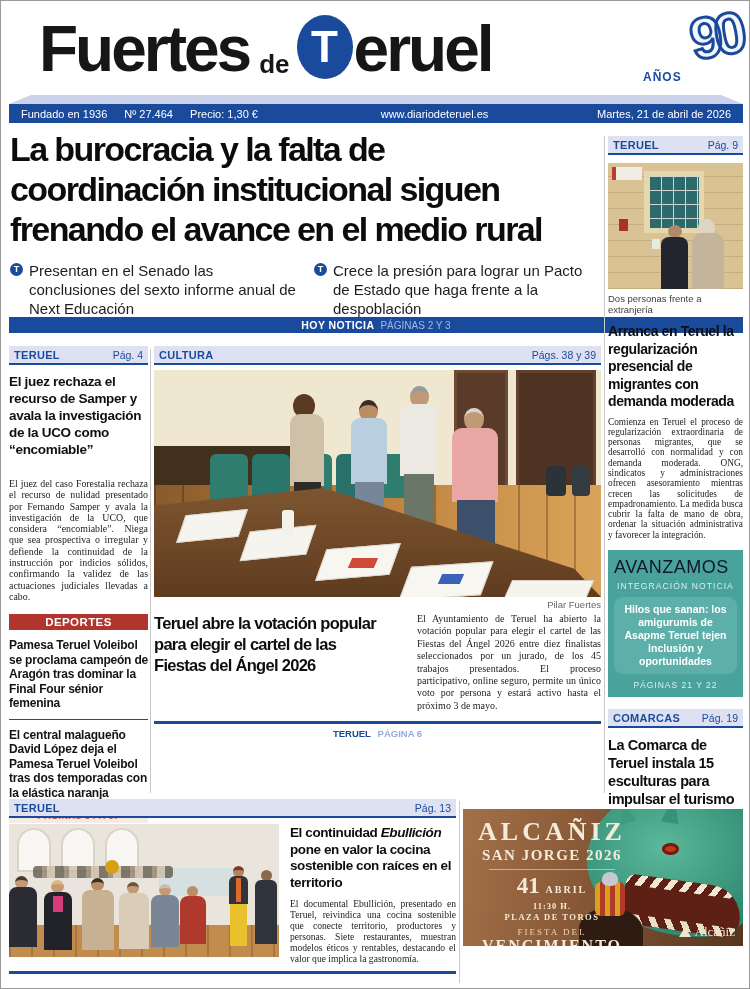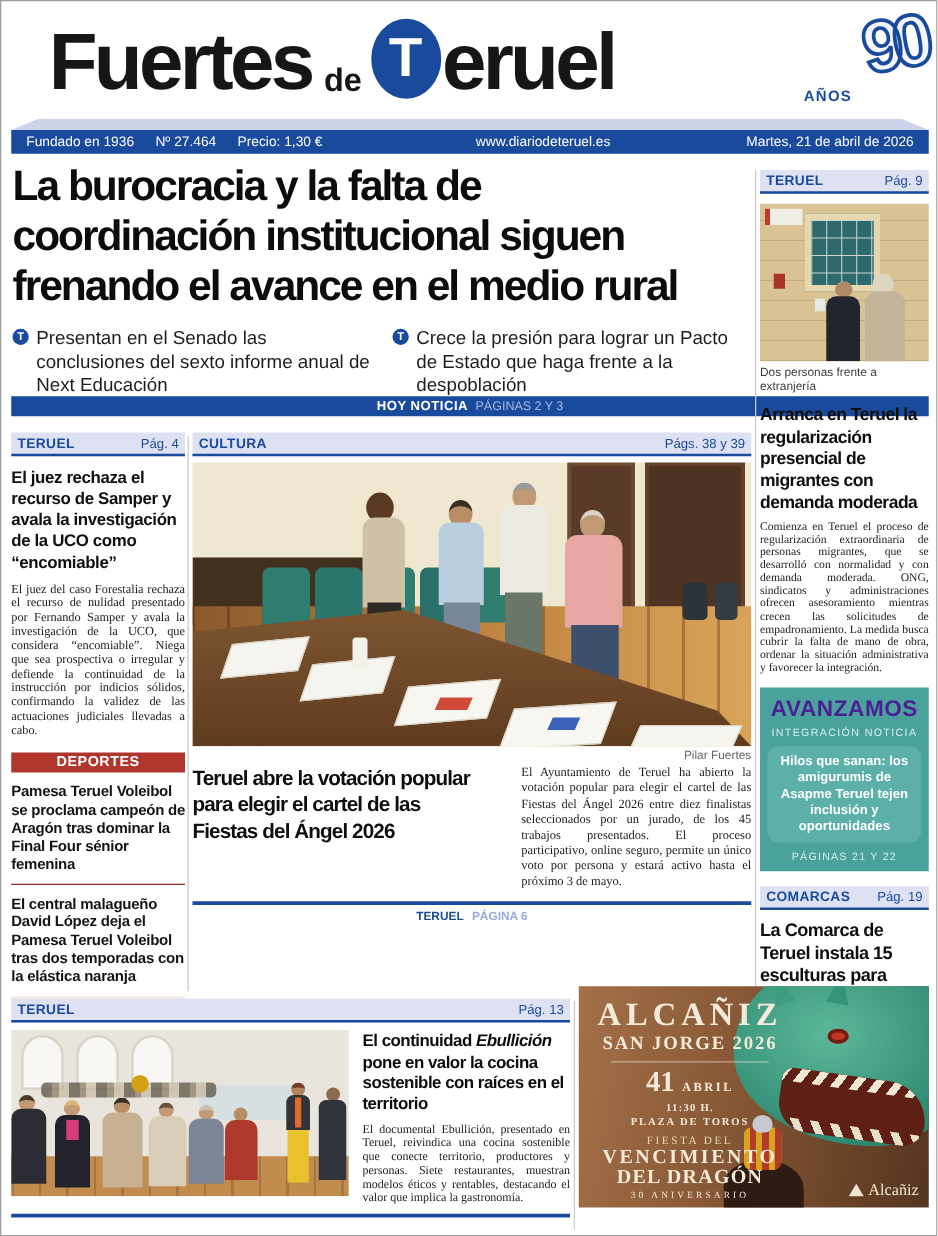--- a/index.html
+++ b/index.html
@@ -31,21 +31,21 @@
   .hoy-pages{color:#a5b8e4;font-size:10px;}
 
   
   .sec-head{background:#dde1f1;border-bottom:2.5px solid #1a4a9c;height:17px;display:flex;align-items:center;justify-content:space-between;padding:0 5px;}
   .sec-label{font-size:11px;font-weight:bold;color:#1a4a9c;letter-spacing:.3px;}
   .sec-page{font-size:10.5px;color:#1a4a9c;}
 
   
   .col-left{position:absolute;left:8px;top:345px;width:139px;}
   .col-left h2{font-size:13.5px;line-height:17px;letter-spacing:-.3px;margin-top:8px;color:#101010;}
-  .col-left .body{font-family:"Liberation Serif",serif;font-size:9.9px;line-height:11.3px;text-align:justify;margin-top:8px;color:#1c1c1c;}
+  .col-left .body{font-family:"Liberation Serif",serif;font-size:9.9px;line-height:11.3px;text-align:justify;margin-top:20px;color:#1c1c1c;}
   .dep-bar{margin-top:12px;background:#b0352c;color:#fff;font-size:11.5px;font-weight:bold;text-align:center;height:16px;line-height:16px;letter-spacing:.4px;}
   .dep-item{font-size:12px;line-height:14.5px;font-weight:bold;letter-spacing:-.2px;color:#141414;margin-top:8px;}
   .dep-div{border:none;border-top:1.5px solid #8c2b24;margin:8px 0 0;}
   .dep-pages{margin-top:9px;text-align:center;font-size:9px;font-weight:bold;color:#c2574e;letter-spacing:.5px;background:#f6e9e6;padding:2px 0;}
 
   .col-center{position:absolute;left:153px;top:345px;width:447px;}
   .photo-cultura{margin-top:5px;position:relative;height:227px;overflow:hidden;background:linear-gradient(#efe7d0 0 55%,#e7ddc2 55%);}
   .credit{text-align:right;font-size:9.5px;color:#666;margin-top:2px;}
   .cc-row{display:flex;margin-top:3px;gap:14px;}
   .cc-head{width:238px;font-size:16.5px;line-height:21px;font-weight:bold;letter-spacing:-.7px;color:#0e0e0e;}
@@ -55,40 +55,40 @@
   .banner-ref{text-align:center;margin-top:4px;font-size:9.5px;}
   .banner-ref .s{color:#1a4a9c;font-weight:bold;}
   .banner-ref .p{color:#96abd9;font-weight:bold;margin-left:4px;}
 
   .col-right{position:absolute;left:607px;top:135px;width:135px;}
   .photo-ext{margin-top:8px;height:126px;position:relative;overflow:hidden;background:#d9c395;}
   .caption{font-size:9.5px;color:#3c3c3c;margin-top:4px;}
   .col-right h2{font-size:14px;line-height:17.5px;letter-spacing:-.4px;margin-top:8px;color:#0e0e0e;}
   .col-right .body{font-family:"Liberation Serif",serif;font-size:9.3px;line-height:10.3px;text-align:justify;margin-top:6px;color:#1c1c1c;}
   .avz{margin-top:10px;background:#4aa29c;padding:7px 6px;}
-  .avz-title{color:#4c1d95;font-weight:bold;font-size:18px;text-align:center;letter-spacing:.5px;}
+  .avz-title{color:#0f172a;font-weight:normal;font-size:18px;text-align:left;letter-spacing:.5px;}
   .avz-sub{color:#d9efec;font-size:8.5px;text-align:center;letter-spacing:1.1px;margin-top:3px;}
   .avz-box{margin-top:6px;background:#5cb0a9;border-radius:9px;padding:6px 5px;color:#fff;font-weight:bold;font-size:10.5px;line-height:13px;text-align:center;}
   .avz-pages{color:#d9efec;font-size:8.5px;text-align:center;letter-spacing:1px;margin-top:6px;}
   .comarcas-wrap{margin-top:12px;}
   .comarcas-wrap h2{font-size:14.5px;line-height:18px;}
 
   
   .bottom-left{position:absolute;left:8px;top:798px;width:447px;}
   .bl-row{display:flex;margin-top:6px;}
   .photo-aud{flex:0 0 270px;width:270px;height:133px;position:relative;overflow:hidden;background:#e9e5dc;}
   .bl-text{margin-left:11px;flex:1;}
   .bl-text h2{font-size:13.5px;line-height:16.5px;letter-spacing:-.4px;margin-top:1px;color:#0e0e0e;}
   .bl-text .body{font-family:"Liberation Serif",serif;font-size:9.6px;line-height:11px;text-align:justify;margin-top:7px;color:#1c1c1c;}
   .bl-rule{height:3px;background:#1a4a9c;margin-top:7px;}
 
   .divider-v{position:absolute;width:1px;background:#c9c9c9;}
 
   
-  .ad{position:absolute;left:462px;top:788px;width:280px;height:177px;background:linear-gradient(100deg,#a37048 0%,#8a5a38 40%,#6b4428 75%,#553520 100%);overflow:hidden;font-family:"Liberation Serif",serif;color:#f3ead8;}
+  .ad{position:absolute;left:462px;top:808px;width:280px;height:137px;background:linear-gradient(100deg,#a37048 0%,#8a5a38 40%,#6b4428 75%,#553520 100%);overflow:hidden;font-family:"Liberation Serif",serif;color:#f3ead8;}
   .ad .t{position:absolute;left:10px;width:158px;text-align:center;}
   .ad-title{top:8px;font-size:26px;font-weight:bold;letter-spacing:4px;}
   .ad-sub{top:38px;font-size:15px;font-weight:bold;letter-spacing:1.5px;}
   .ad-orn{position:absolute;left:26px;top:60px;width:126px;border-top:1px solid rgba(243,234,216,.55);}
   .ad-day{top:64px;font-size:23px;font-weight:bold;}
   .ad-day small{font-size:10px;letter-spacing:2px;font-weight:bold;}
   .ad-time{top:92px;font-size:8.5px;font-weight:bold;letter-spacing:1px;}
   .ad-venue{top:103px;font-size:8.5px;font-weight:bold;letter-spacing:1.5px;}
   .ad-f1{top:118px;font-size:9px;letter-spacing:2px;color:#ead9b4;}
   .ad-f2{top:128px;font-size:16px;font-weight:bold;letter-spacing:2px;}

